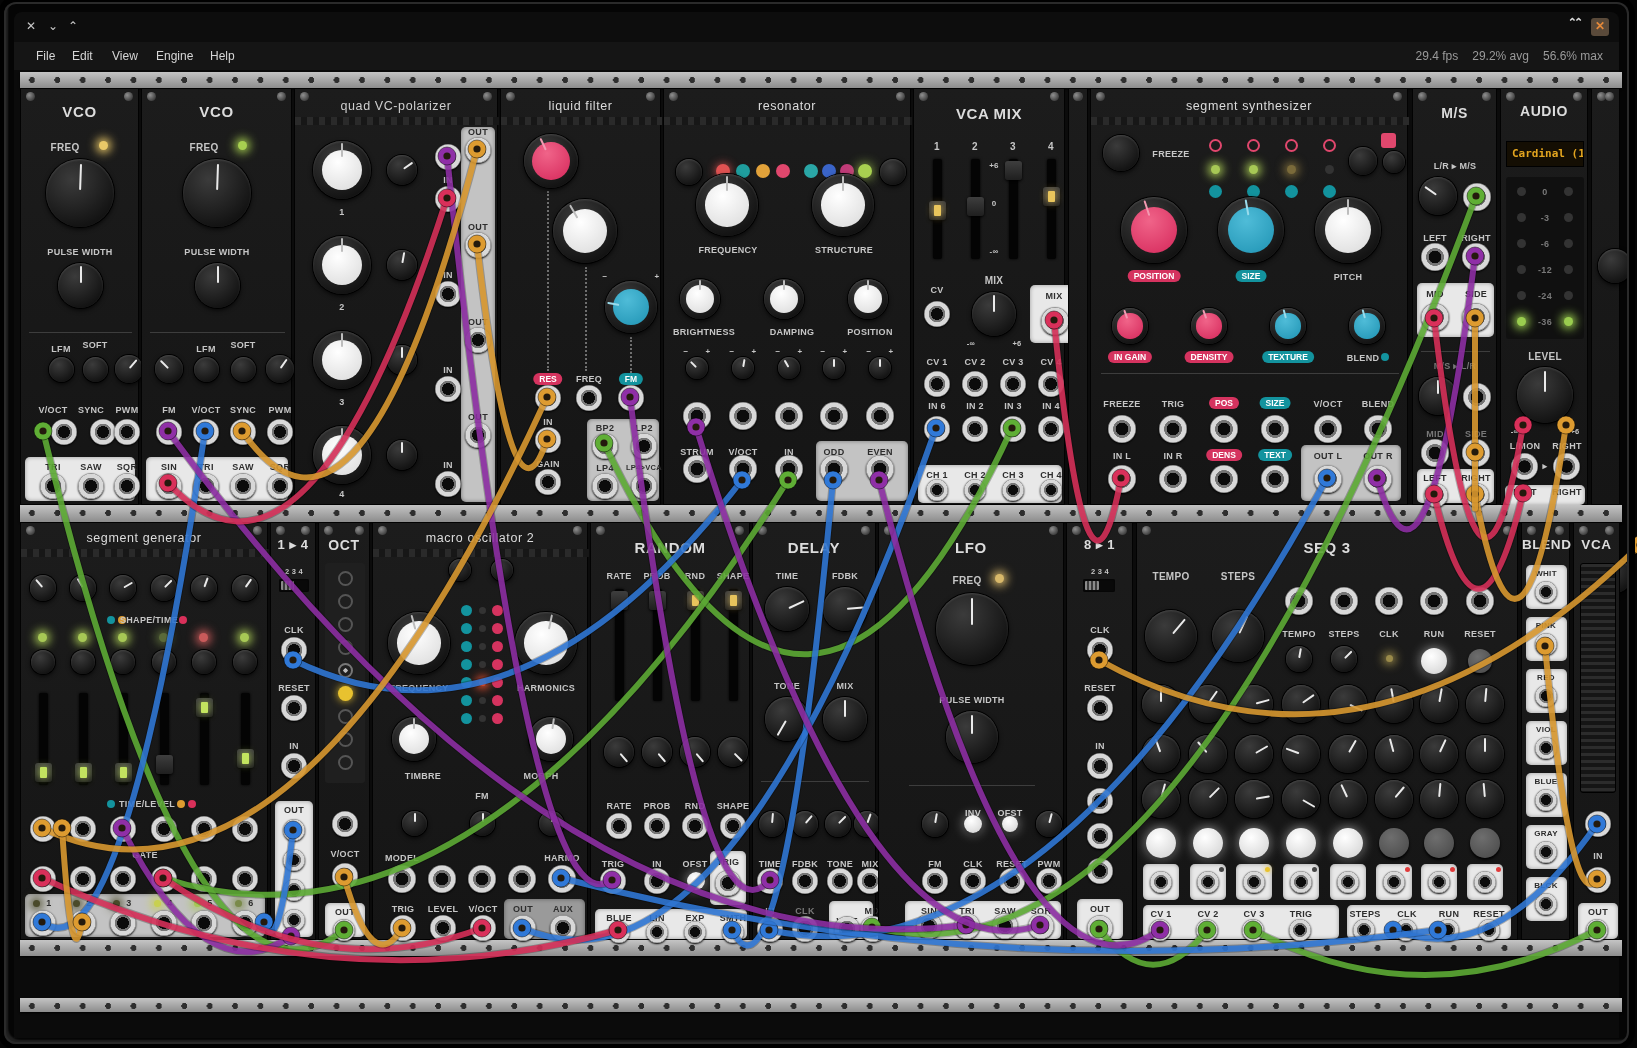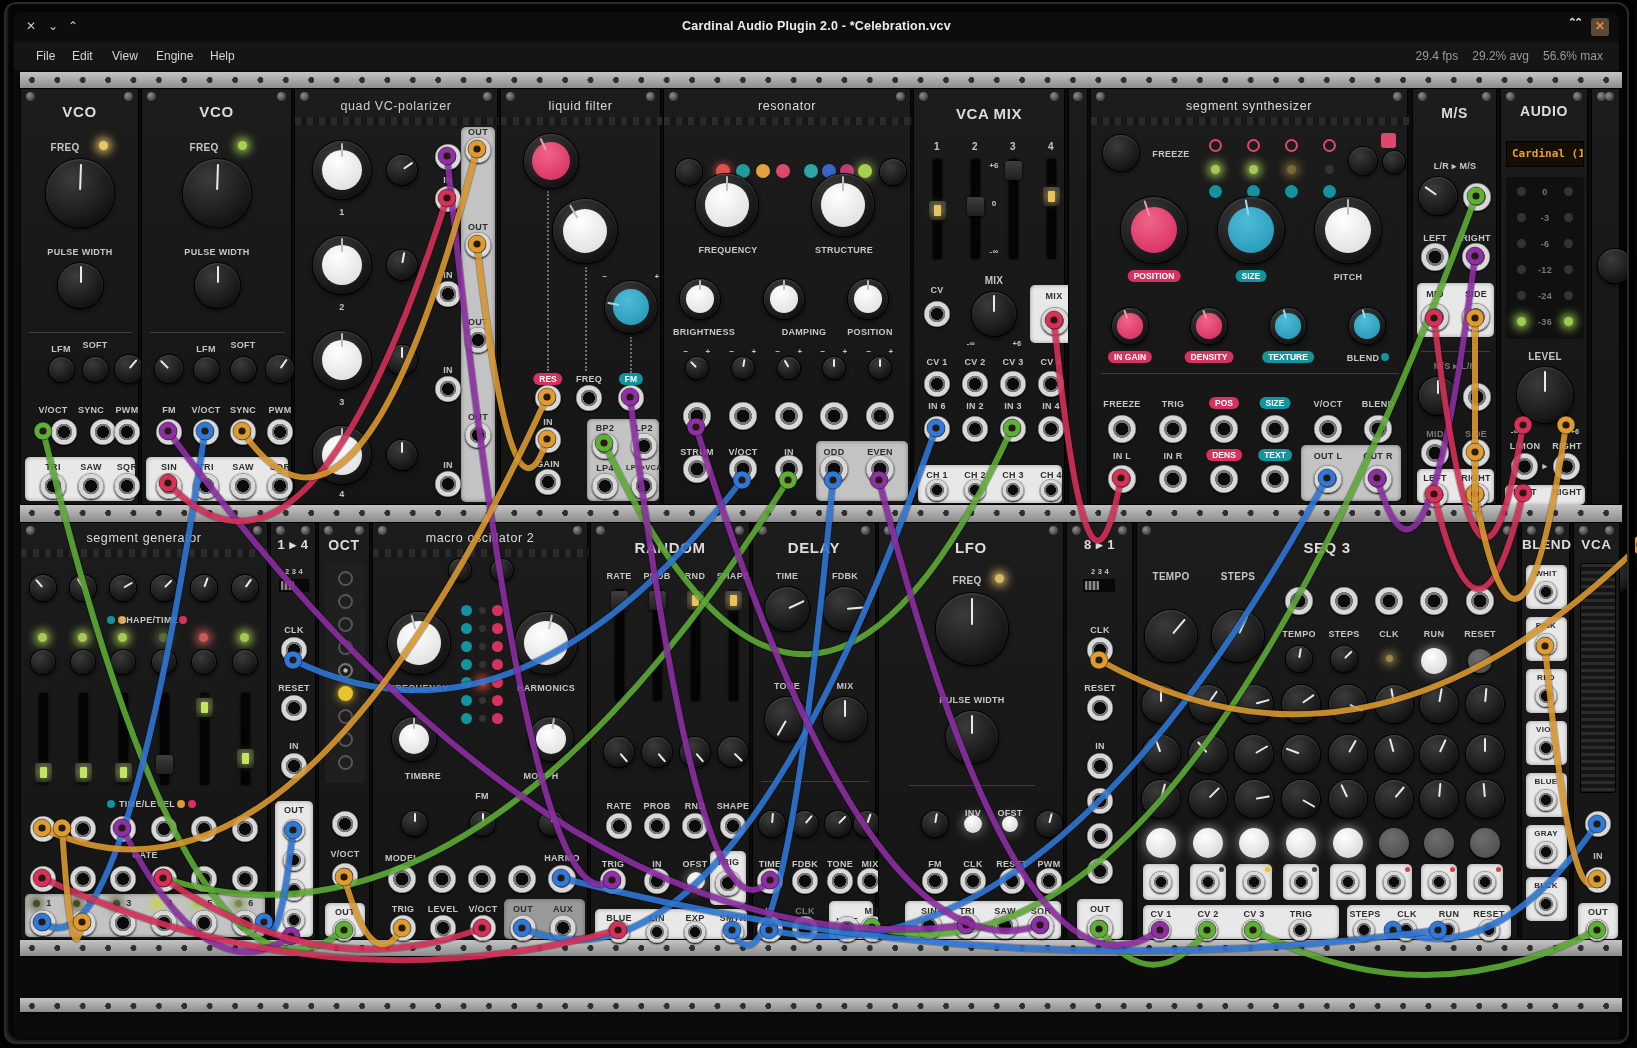--- a/index.html
+++ b/index.html
@@ -58,21 +58,20 @@
 #cable-svg{position:absolute;left:0;top:0;z-index:12;pointer-events:none}
 .dotv{position:absolute;width:0;border-left:2px dotted #6f6f6f;z-index:2}
 </style>
 </head>
 <body>
 
 <div class="titlebar">
   <span class="wc" style="left:12px">✕</span>
   <span class="wc" style="left:34px">⌄</span>
   <span class="wc" style="left:54px">⌃</span>
-  <span class="title">Cardinal Audio Plugin 2.0 - *Celebration.vcv</span>
   <span class="tb-ic" style="right:36px;letter-spacing:-3px">⌃⌃</span>
   <span class="tb-ic tb-x" style="right:10px">✕</span>
 </div>
 <div class="menubar">
   <span class="mi" style="left:22px">File</span>
   <span class="mi" style="left:58px">Edit</span>
   <span class="mi" style="left:98px">View</span>
   <span class="mi" style="left:142px">Engine</span>
   <span class="mi" style="left:196px">Help</span>
   <span class="stats"><span>29.4 fps</span><span>29.2% avg</span><span>56.6% max</span></span>
@@ -288,21 +287,21 @@
     </s>
   <s class="kw kb" style="left:100px;top:190px;width:40px;height:40px">
       <b></b>
       <i></i>
     </s>
   <s class="kw kb" style="left:184px;top:190px;width:40px;height:40px">
       <b></b>
       <i></i>
     </s>
   <b class="lb" style="left:40px;top:238px">BRIGHTNESS</b>
-  <b class="lb" style="left:140px;top:238px">DAMPING</b>
+  <b class="lb" style="left:128px;top:238px">DAMPING</b>
   <b class="lb" style="left:206px;top:238px">POSITION</b>
   <b class="lb" style="left:22px;top:258px;font-size:8px">−</b>
     <b class="lb" style="left:44px;top:258px;font-size:8px">+</b>
   <b class="lb" style="left:68px;top:258px;font-size:8px">−</b>
     <b class="lb" style="left:90px;top:258px;font-size:8px">+</b>
   <b class="lb" style="left:114px;top:258px;font-size:8px">−</b>
     <b class="lb" style="left:136px;top:258px;font-size:8px">+</b>
   <b class="lb" style="left:159px;top:258px;font-size:8px">−</b>
     <b class="lb" style="left:181px;top:258px;font-size:8px">+</b>
   <b class="lb" style="left:205px;top:258px;font-size:8px">−</b>

